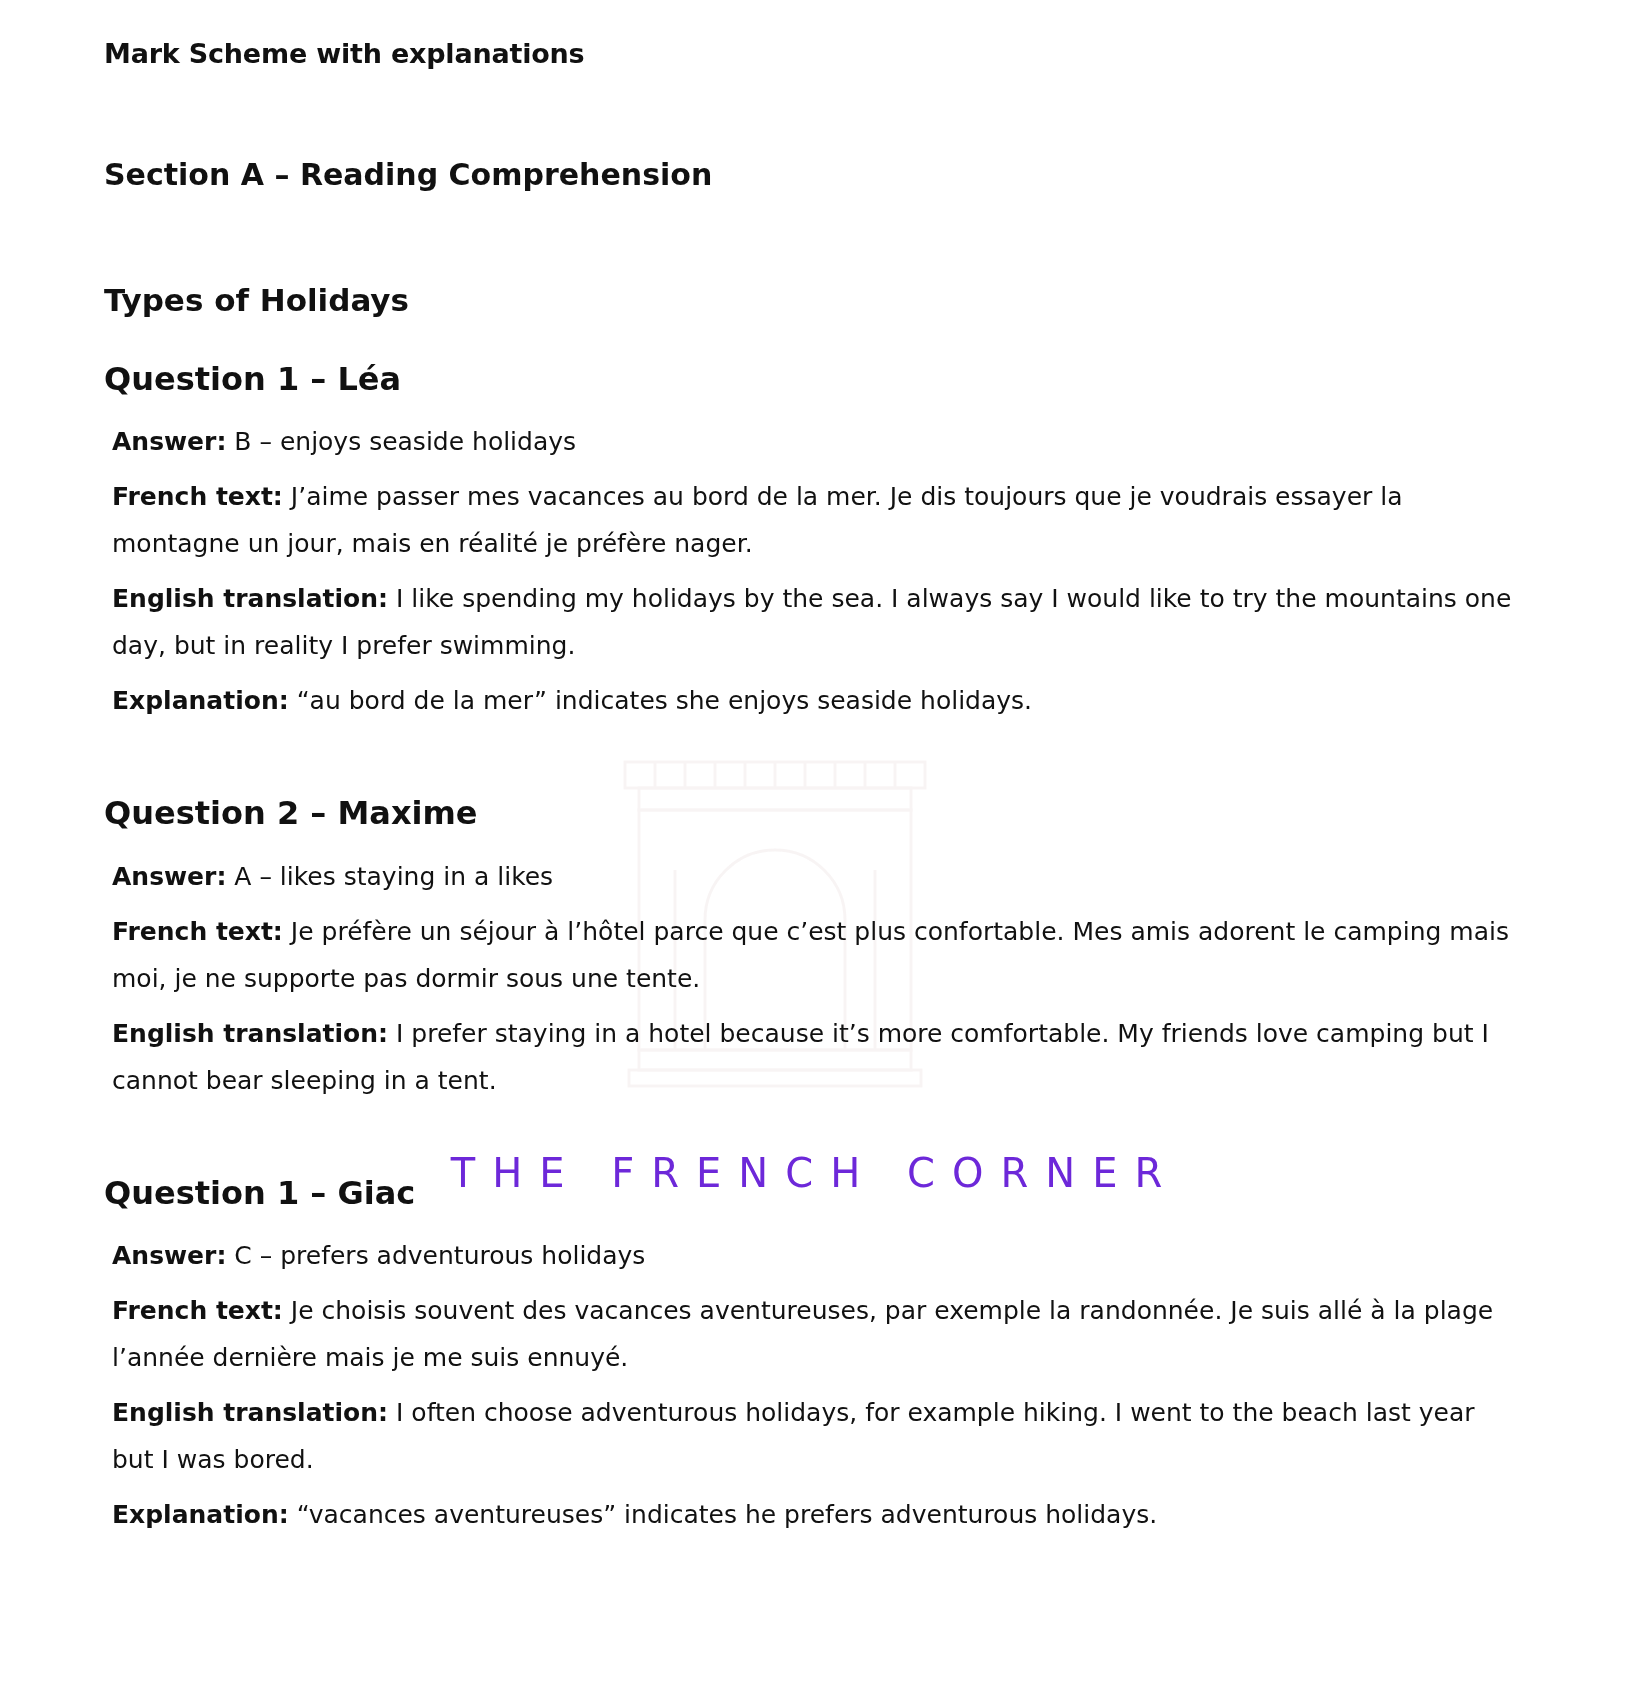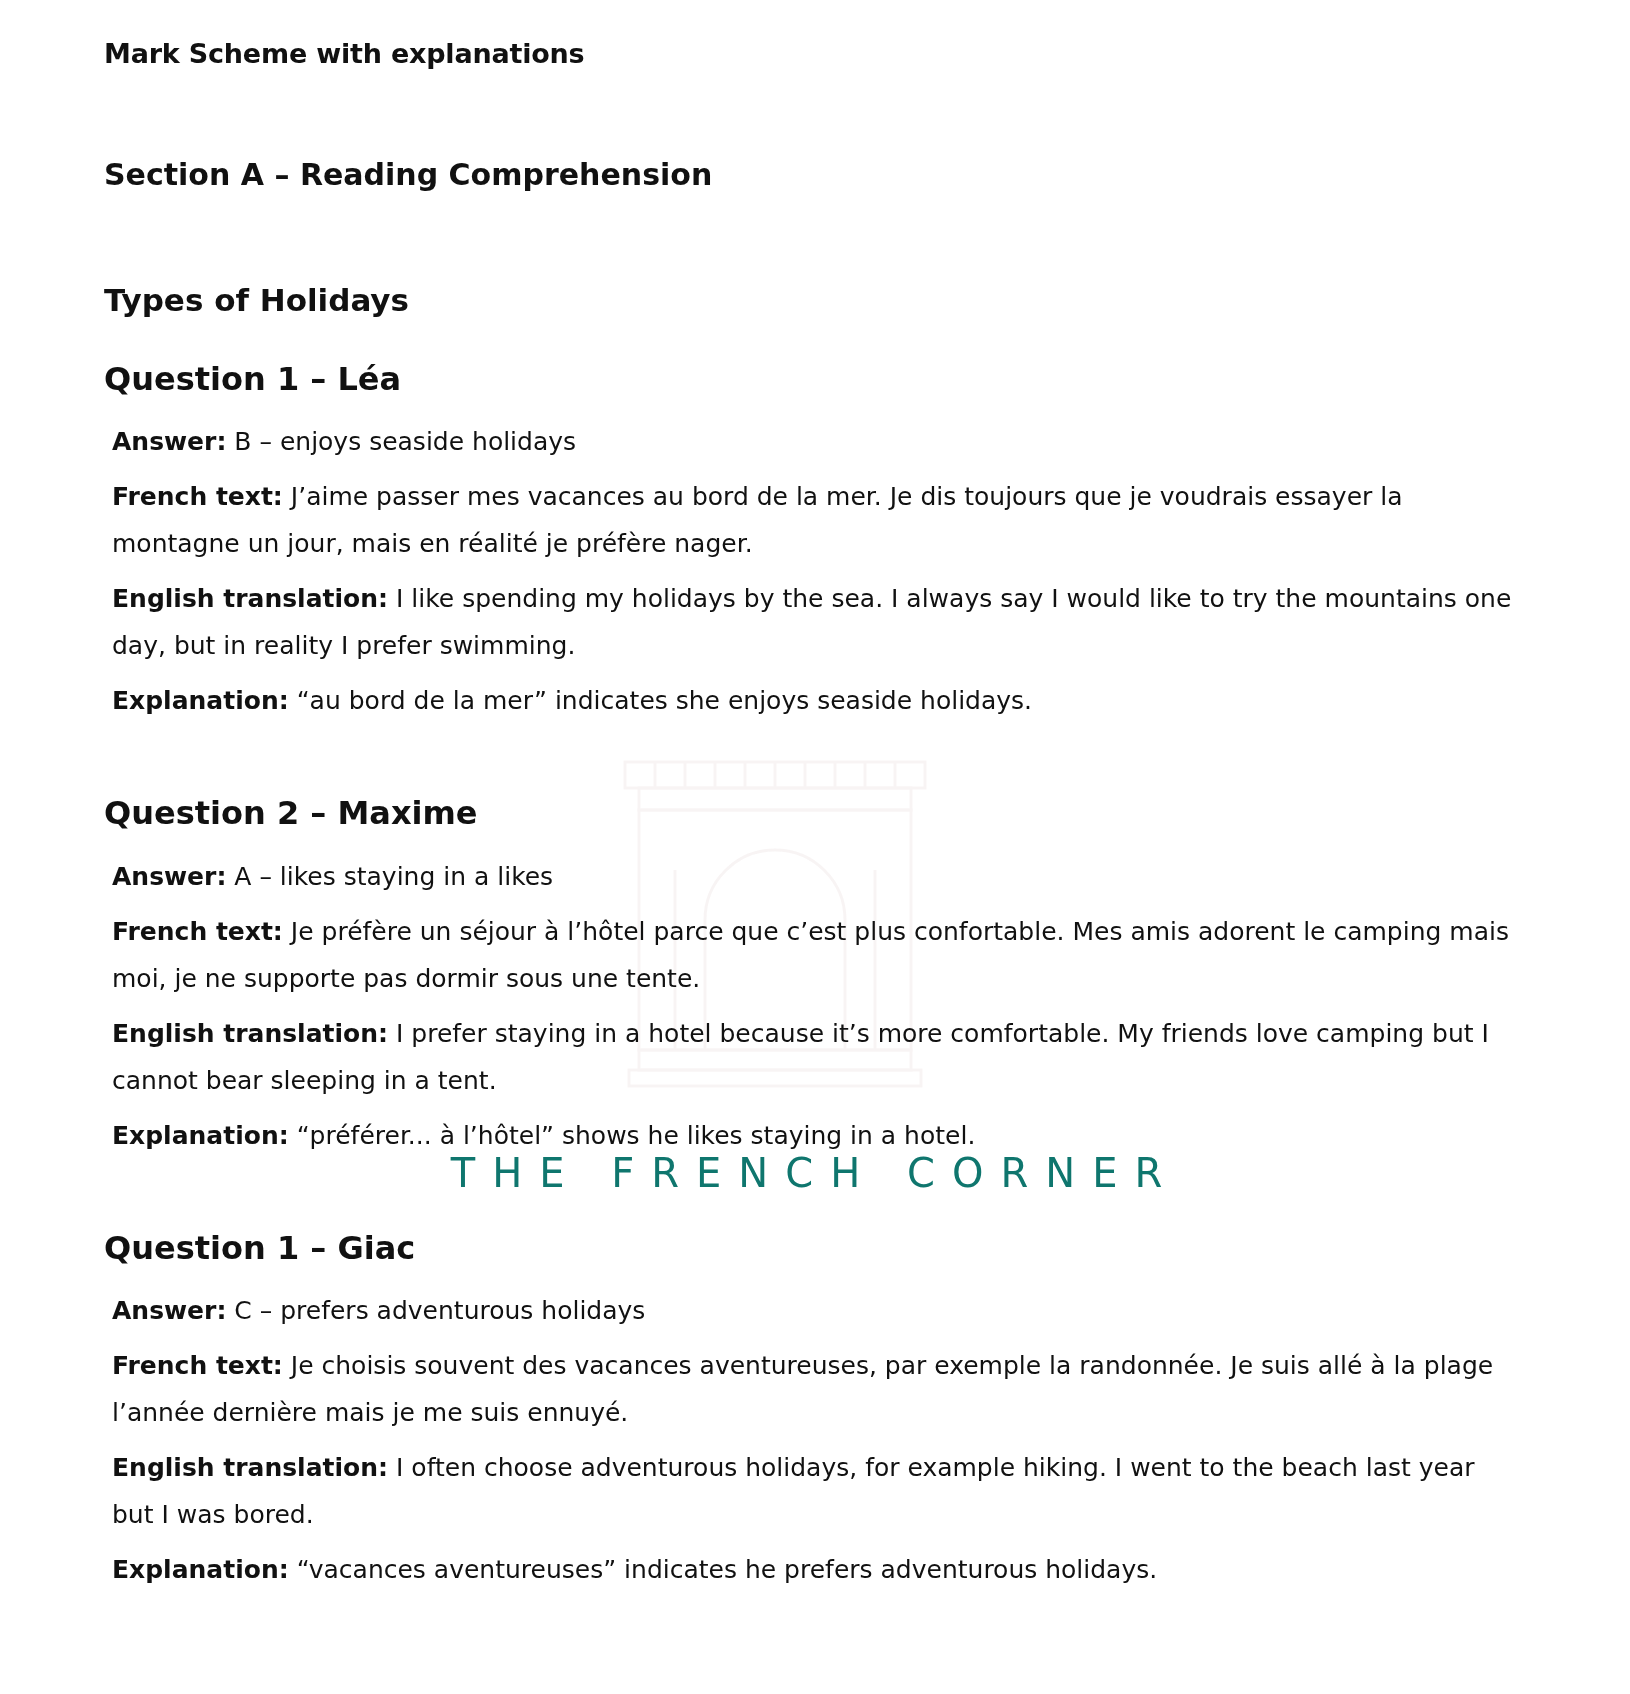--- a/index.html
+++ b/index.html
@@ -42,21 +42,21 @@
     opacity: 0.85;
   }
   .wm-text {
     position: absolute;
     left: 0;
     top: 1150px;
     width: 100%;
     text-align: center;
     font-size: 40px;
     letter-spacing: 17px;
-    color: #0f766e;
+    color: #6d28d9;
     font-weight: 400;
   }
 
   .content {
     position: relative;
     z-index: 1;
   }
 
   h1.doc-title {
     font-size: 27px;
@@ -165,24 +165,20 @@
         <span class="body">A – likes staying in a likes</span>
       </p>
       <p class="line">
         <b>French text:</b>
         <span class="body">Je préfère un séjour à l’hôtel parce que c’est plus confortable. Mes amis adorent le camping mais moi, je ne supporte pas dormir sous une tente.</span>
       </p>
       <p class="line">
         <b>English translation:</b>
         <span class="body">I prefer staying in a hotel because it’s more comfortable. My friends love camping but I cannot bear sleeping in a tent.</span>
       </p>
-      <p class="line">
-        <b>Explanation:</b>
-        <span class="body">“préférer... à l’hôtel” shows he likes staying in a hotel.</span>
-      </p>
     </div>
 
     <div class="q-block spaced">
       <p class="q-head">Question 1 – Giac</p>
       <p class="line">
         <b>Answer:</b>
         <span class="body">C – prefers adventurous holidays</span>
       </p>
       <p class="line">
         <b>French text:</b>

